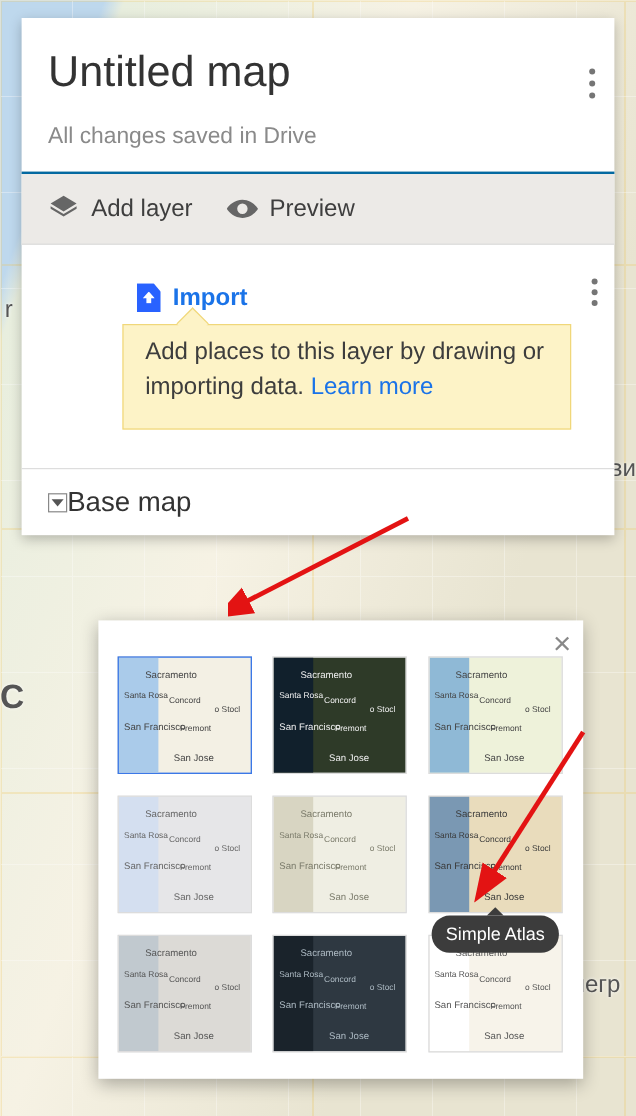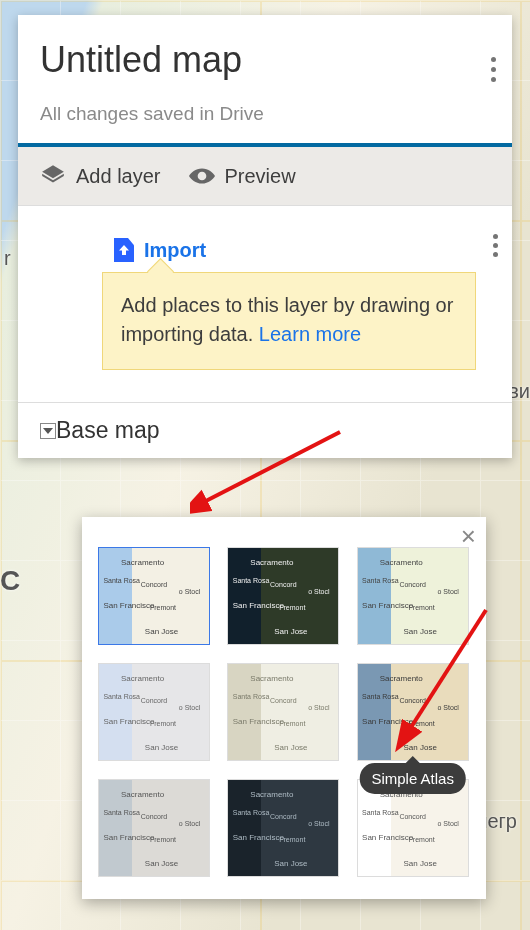--- a/index.html
+++ b/index.html
@@ -59,21 +59,21 @@
     position: absolute; right: 10px; top: 36px;
     display: flex; flex-direction: column; gap: 5px;
     padding: 6px; cursor: pointer;
   }
   .kebab span, .kebab-small span {
     width: 5px; height: 5px; border-radius: 50%; background: #757575;
   }
   
   .toolbar {
     background: #eceae7;
-    border-top: 4px solid #0369a1;
+    border-top: 2px solid #0369a1;
     border-bottom: 1px solid #ddd;
     padding: 16px 22px;
     display: flex; align-items: center; gap: 28px;
   }
   .tool { display: flex; align-items: center; gap: 10px; color: #3e3e3e; font-size: 20px; cursor: pointer;}
   .tool svg { width: 26px; height: 26px; fill: #666; }
   
   .layer {
     padding: 18px 22px 4px; position: relative;
   }
@@ -105,21 +105,21 @@
     content: ""; width: 10px; height: 10px;
     background: #fff;
     clip-path: polygon(50% 0, 100% 55%, 70% 55%, 70% 100%, 30% 100%, 30% 55%, 0 55%);
   }
   .import-text { font-size: 20px; color: #1a73e8; font-weight: 600; }
   
   .hint {
     margin: 6px 14px 28px 62px;
     background: #fdf3c7;
     border: 1px solid #f0d77a;
-    padding: 18px 18px 20px;
+    padding: 8px 18px 20px;
     font-size: 20px; color: #3d3d3d; line-height: 1.45;
     position: relative;
   }
   .hint::before {
     content: ""; position: absolute; top: -11px; left: 48px;
     width: 18px; height: 18px; background: #fdf3c7;
     border-left: 1px solid #f0d77a; border-top: 1px solid #f0d77a;
     transform: rotate(45deg);
   }
   .hint a { color: #1a73e8; text-decoration: none; cursor: pointer;}

